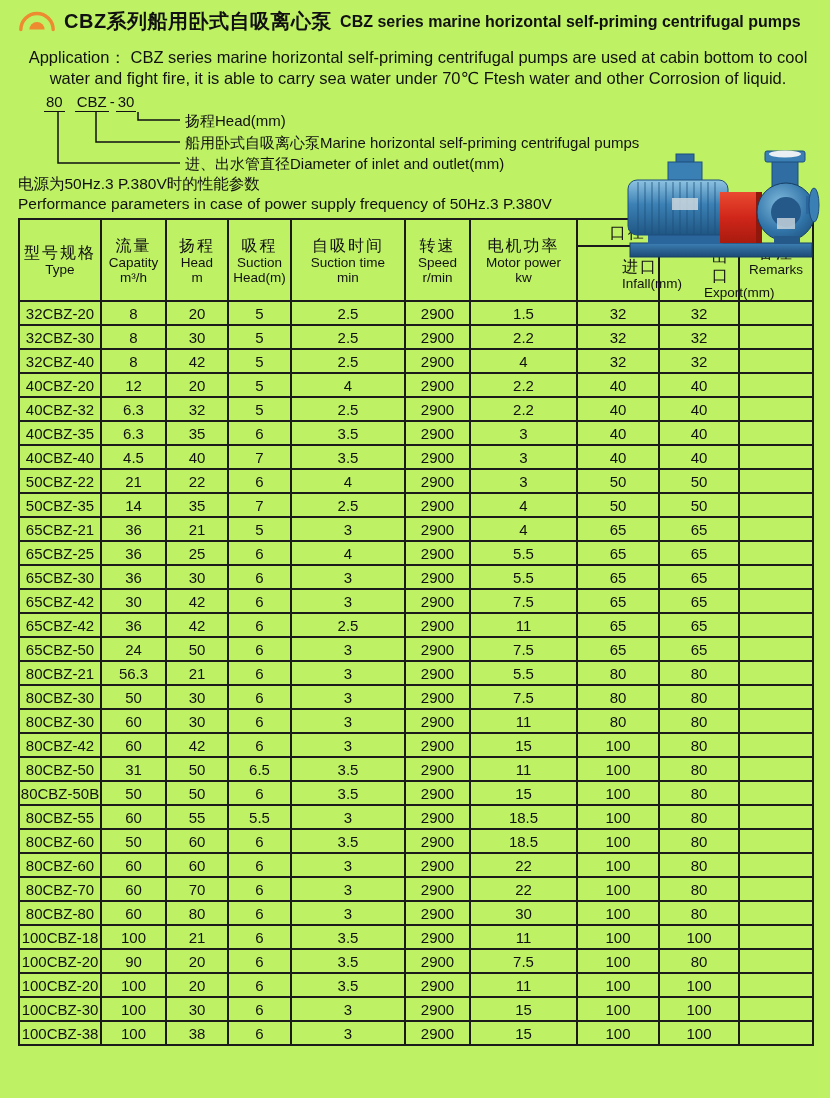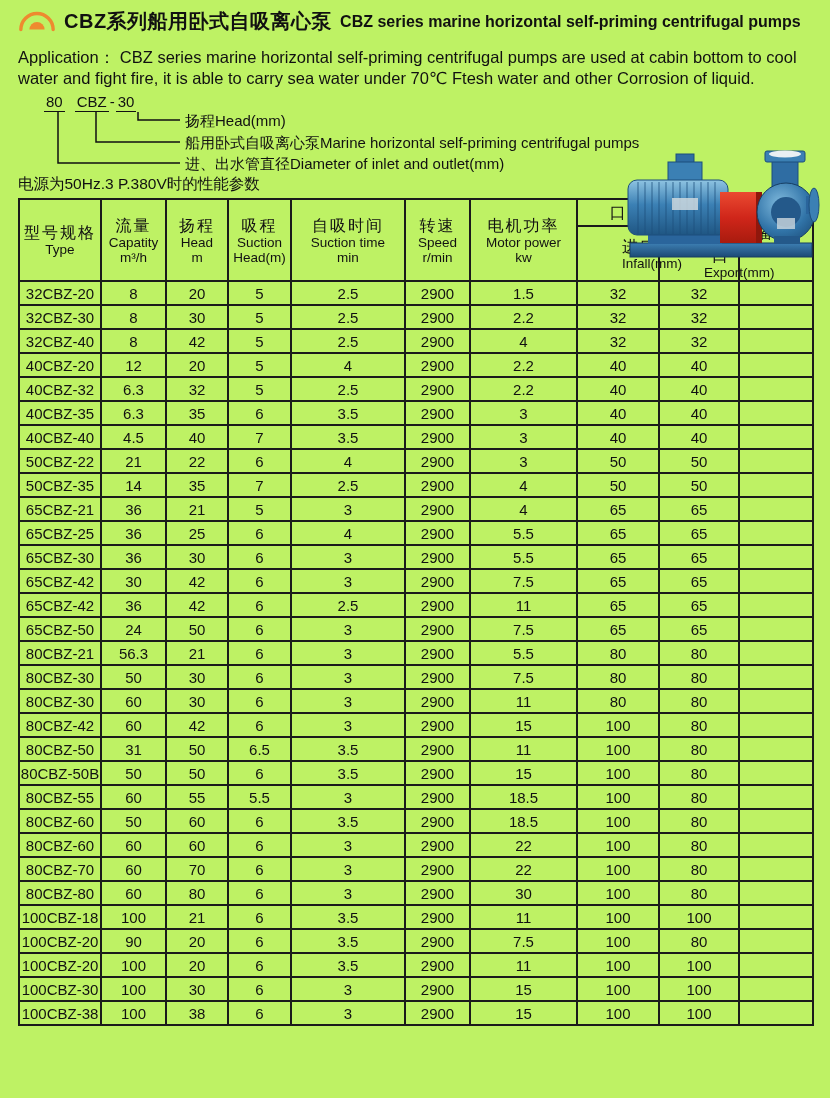--- a/index.html
+++ b/index.html
@@ -8,21 +8,21 @@
   .page { position:relative; width:830px; height:1098px; background:#bef264; overflow:hidden; }
 
   
   .title-row { display:flex; align-items:center; gap:8px; margin:8px 0 4px 18px; }
   .logo { width:38px; height:22px; flex:0 0 auto; }
   .title-zh { font-size:20px; font-weight:bold; letter-spacing:0.5px; white-space:nowrap; }
   .title-en { font-size:16px; font-weight:bold; white-space:nowrap; }
 
   
   .para { margin:2px 12px 0 18px; font-size:16px; line-height:21px; }
-  .para-en { margin:12px 12px 0 18px; font-size:16.5px; line-height:21px; }
+  .para-en { margin:12px 12px 0 18px; font-size:16.5px; line-height:21px;text-align:center; }
   .section-heading { margin:4px 0 0 18px; font-size:17px; font-weight:bold; letter-spacing:0.5px; }
 
   
   .model-diagram { position:relative; height:80px; margin:4px 0 0 30px; width:600px; }
   .model-code { position:absolute; left:14px; top:0; font-size:15px; }
   .model-code .seg { display:inline-block; border-bottom:1.5px solid #111; padding:0 2px 1px 2px; }
   .model-code .dash { display:inline-block; padding:0 1px 1px 1px; }
   .model-code .gap { display:inline-block; width:10px; }
   .connector-svg { position:absolute; left:0; top:0; width:600px; height:80px; }
   .model-label { position:absolute; left:155px; font-size:15px; white-space:nowrap; line-height:18px; }
@@ -142,20 +142,21 @@
     <circle cx="166" cy="66" r="15" fill="#24598a"></circle>
     <rect x="157" y="72" width="18" height="11" fill="#cdd8de" opacity="0.8"></rect>
 
     <rect x="186" y="50" width="10" height="18" fill="#2a659c"></rect>
     <ellipse cx="194" cy="59" rx="5" ry="17" fill="#3b80b4" stroke="#1d4f7c" stroke-width="1"></ellipse>
 
     <rect x="154" y="90" width="26" height="8" fill="#24598a"></rect>
   </svg>
 
   <div class="note">电源为50Hz.3 P.380V时的性能参数</div>
+  <div class="note">Performance parameters in case of power supply frequency of 50Hz.3 P.380V</div>
 
   <table class="perf">
     <colgroup>
       <col style="width:82px">
         <col style="width:65px">
         <col style="width:62px">
         <col style="width:63px">
       <col style="width:114px">
         <col style="width:65px">
         <col style="width:107px">

